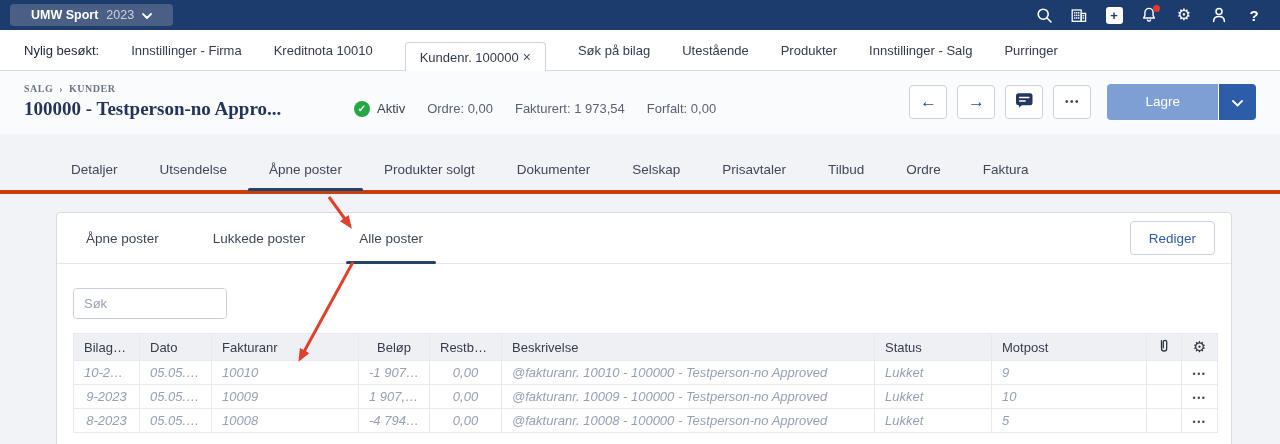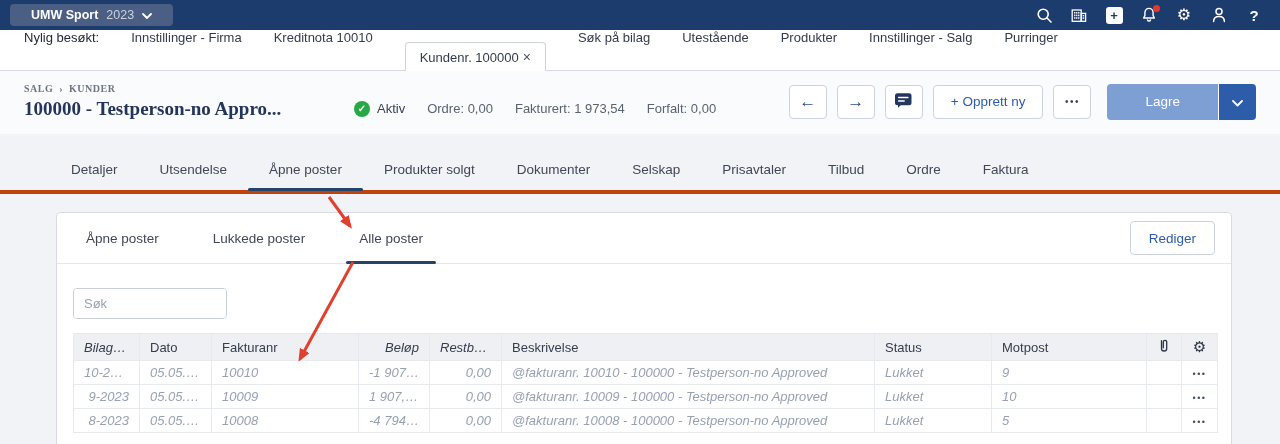--- a/index.html
+++ b/index.html
@@ -30,21 +30,21 @@
     display:flex; align-items:center; justify-content:center;
     color:#1d3c6e; font-weight:700; font-size:13px; line-height:1;
   }
   .bell-dot { position:absolute; top:0px; right:-1px; width:7px; height:7px; border-radius:50%; background:#e5392e; }
   .help-glyph { color:#fff; font-size:15px; font-weight:700; }
   .gear-glyph { color:#fff; font-size:16px; line-height:1; }
 
   
   .recent-bar {
     height:41px; background:#fff; position:relative;
-    display:flex; padding:0 10px 0 24px; gap:32px;
+    display:flex; align-items:center; padding:0 10px 0 24px; gap:32px;
     font-size:13px; color:#343b4c;
   }
   .recent-bar::after { content:""; position:absolute; left:0; right:0; bottom:0; height:1px; background:#d8dce2; }
   .recent-label { color:#23293a; }
   .recent-item { cursor:pointer; white-space:nowrap; }
   .recent-item.active {
     align-self:flex-end; height:29px; display:flex; align-items:center; gap:4px;
     background:#fff; border:1px solid #cfd4dc; border-bottom:none;
     border-radius:4px 4px 0 0; padding:0 14px; position:relative; z-index:1;
   }
@@ -104,21 +104,21 @@
   }
   .search-row { padding:24px 0 14px; }
   .search-combo { display:flex; width:154px; height:31px; border:1px solid #c9cfd8; border-radius:4px; background:#fff; overflow:hidden; }
   .search-combo input { flex:1; border:none; outline:none; padding:0 10px; font-size:13px; font-family:inherit; color:#333a49; }
   .search-combo input::placeholder { color:#9aa3b2; }
 
   table { width:100%; border-collapse:collapse; table-layout:fixed; font-size:13px; }
   th, td { border:1px solid #e6e9ed; padding:4px 10px; overflow:hidden; white-space:nowrap; text-overflow:ellipsis; }
   th { background:#eef0f3; color:#353c4b; font-weight:400; text-align:left; height:26px; }
   td { height:16px; color:#97a1b3; font-style:italic; }
-  .num { text-align:right;font-style:italic; }
+  .num { text-align:center; }
   .ctr { text-align:center; }
   td.ctr { font-style:normal; }
   .row-dots { color:#49505e; font-size:9px; letter-spacing:1.5px; cursor:pointer; font-style:normal; }
   .th-gear { font-size:15px; color:#2c3340; line-height:1; cursor:pointer; font-style:normal; }
 
   
   .annotations { position:absolute; left:0; top:0; width:1280px; height:444px; pointer-events:none; z-index:50; }
 </style>
 </head>
 <body>
@@ -229,21 +229,20 @@
     <button class="icon-btn">
       <span>
         <svg width="19" height="17" viewBox="0 0 19 17">
           <rect x="1" y="1.2" width="16.5" height="12" rx="2.5" fill="#24365e"></rect>
           <path d="M4 12.5 v3.2 l3.4 -3.2 Z" fill="#24365e"></path>
           <line x1="4.6" y1="5.6" x2="13.9" y2="5.6" stroke="#fff" stroke-width="1.5" stroke-linecap="round"></line>
           <line x1="4.6" y1="8.9" x2="10.2" y2="8.9" stroke="#fff" stroke-width="1.5" stroke-linecap="round"></line>
         </svg>
       </span>
     </button>
-    <button class="btn-opprett">+ Opprett ny</button>
     <button class="icon-btn">
         <span class="dots">•••</span>
       </button>
     <div class="save-split">
       <div class="save-main">Lagre</div>
       <div class="save-caret">
         <span>
           <svg width="11" height="7" viewBox="0 0 11 7">
               <polyline points="1,1 5.5,5.5 10,1" fill="none" stroke="#fff" stroke-width="1.8" stroke-linecap="round" stroke-linejoin="round"></polyline>
             </svg>

